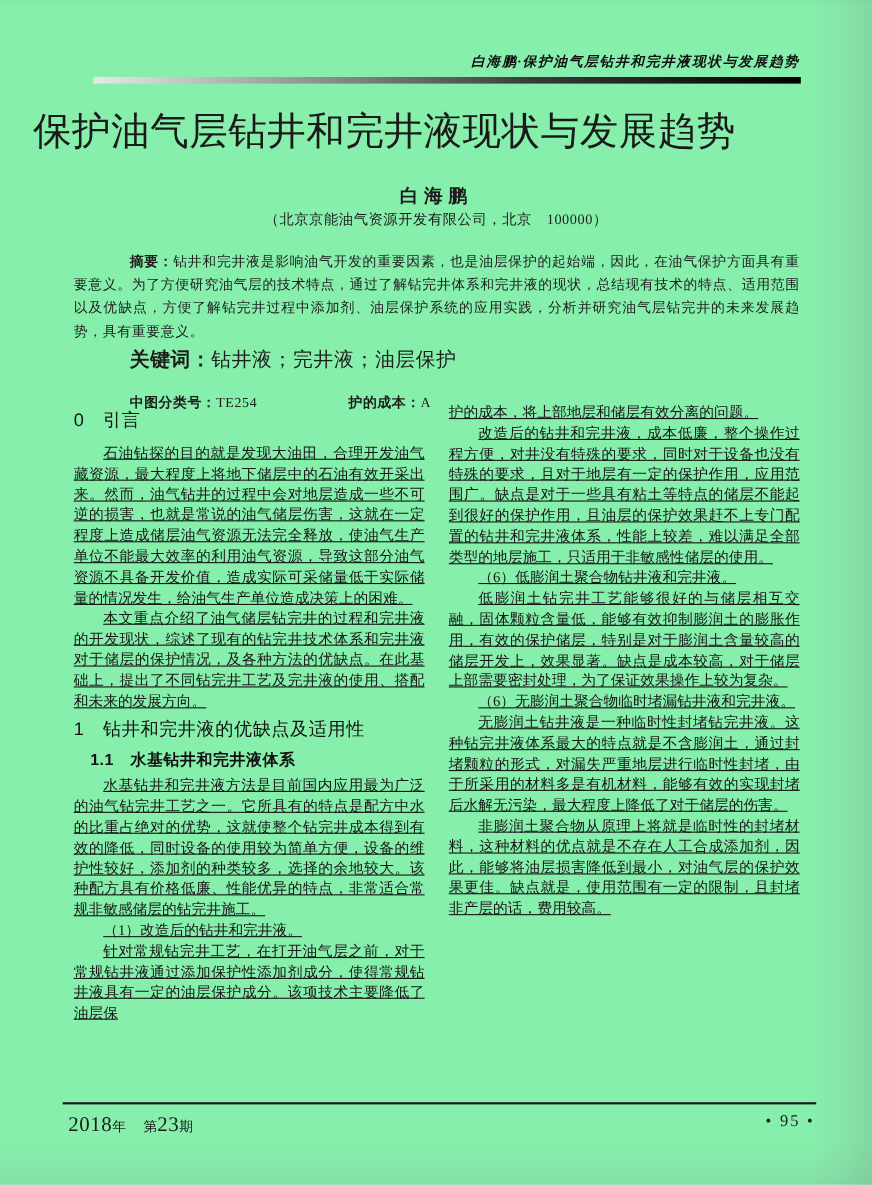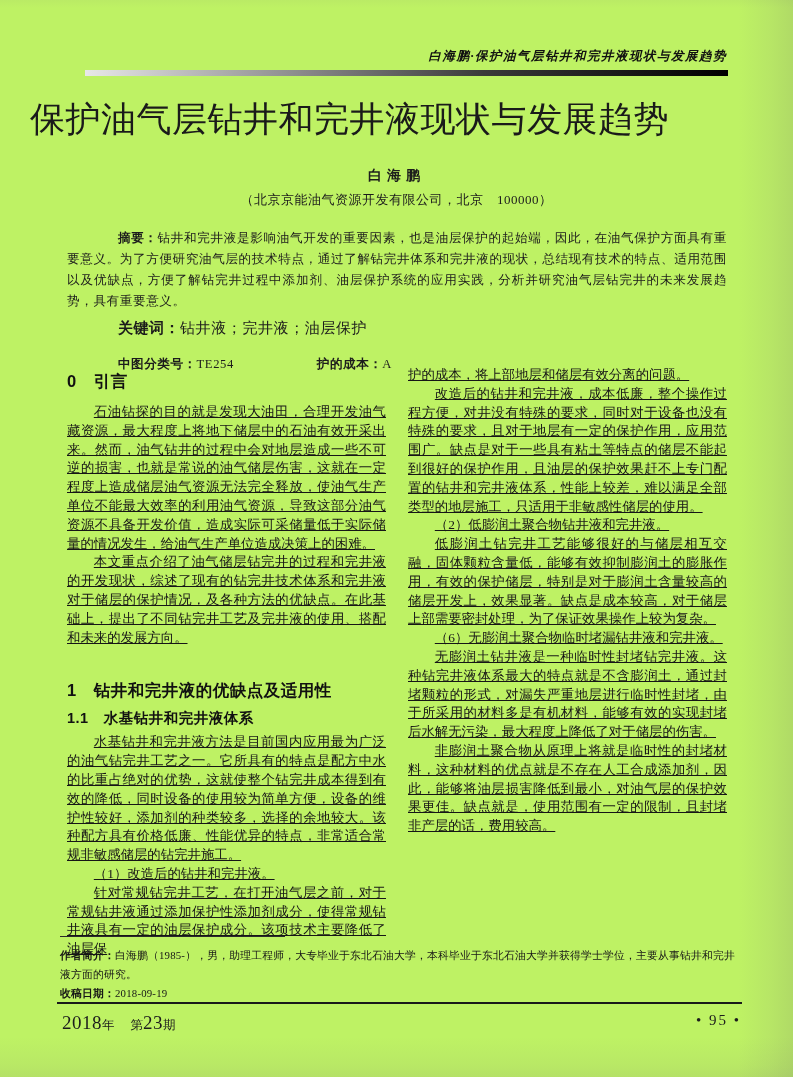--- a/index.html
+++ b/index.html
@@ -2,21 +2,21 @@
 <html><head>
 <meta charset="utf-8">
 <style>
   html,body{margin:0;padding:0;}
   body{
     width:793px;height:1077px;position:relative;overflow:hidden;
     background:#fdfdfc;
     font-family:"Liberation Serif","DejaVu Serif",serif;
     color:#1c1c1c;
   }
-  .page{position:absolute;inset:0;background:#bef264;padding-left:32px;}
+  .page{position:absolute;inset:0;background:#86efac;padding-left:32px;}
   
   .edge-right{position:absolute;top:0;right:0;width:55px;height:100%;
     background:linear-gradient(to right,rgba(120,120,120,0) 0%,rgba(120,120,120,0.10) 60%,rgba(110,110,110,0.18) 100%);}
   .edge-bottom{position:absolute;left:0;bottom:0;width:100%;height:40px;
     background:linear-gradient(to bottom,rgba(120,120,120,0) 0%,rgba(120,120,120,0.08) 70%,rgba(120,120,120,0.14) 100%);}
   .edge-top{position:absolute;left:0;top:0;width:100%;height:8px;
     background:linear-gradient(to top,rgba(120,120,120,0) 0%,rgba(120,120,120,0.06) 100%);}
 
   .running-head{
     position:absolute;top:48px;left:85px;right:66px;
@@ -27,57 +27,57 @@
     position:absolute;top:70px;left:85px;right:65px;height:6px;
     background:linear-gradient(to right,#e8e8e8 0%,#9a9a9a 28%,#3a3a3a 62%,#000 100%);
   }
   .paper-title{
     position:absolute;top:96px;left:30px;right:30px;
     text-align:left;font-size:35px;font-weight:400;
     letter-spacing:0.5px;color:#1a1a1a;white-space:nowrap;
   }
   .author{
     position:absolute;top:167px;left:0;right:0;
-    text-align:center;font-size:14px;font-weight:bold;letter-spacing:5px;
+    text-align:center;font-size:17px;font-weight:bold;letter-spacing:5px;
   }
   .affiliation{
     position:absolute;top:191px;left:0;right:0;
     text-align:center;font-size:13px;letter-spacing:0.5px;
   }
 
   .meta{position:absolute;top:228px;left:67px;width:660px;}
   .abstract{
     font-size:12.6px;line-height:21px;letter-spacing:0.6px;
     text-align:justify;text-indent:26px;margin:0;
   }
   .meta-label{
     font-family:"Liberation Sans","DejaVu Sans",sans-serif;
     font-weight:bold;letter-spacing:0.5px;margin-left:25px;
   }
-  .kw-line{margin-top:5px;font-size:15px;line-height:21px;text-indent:26px;letter-spacing:0.6px;}
+  .kw-line{margin-top:5px;font-size:18px;line-height:21px;text-indent:26px;letter-spacing:0.6px;}
   .clc-line{margin-top:2px;font-size:12.6px;line-height:21px;text-indent:26px;letter-spacing:0.6px;}
   .clc-gap{display:inline-block;width:58px;}
 
   .columns{position:absolute;top:366px;left:67px;width:660px;display:flex;gap:22px;}
   .col{width:319px;}
   .col p{
     font-size:13.4px;line-height:18.8px;text-align:justify;
     text-indent:2em;margin:0;color:#161616;text-decoration:underline;
   }
   .col p.noindent{text-indent:0;}
   h1.sec{
     font-family:"Liberation Sans","DejaVu Sans",sans-serif;
-    font-size:16.5px;font-weight:bold;letter-spacing:0.5px;
+    font-size:16.5px;font-weight:normal;letter-spacing:0.5px;
     margin:5px 0 10px 0;color:#111;
   }
-  h1.sec.second{margin-top:33px;margin-bottom:7px;}
+  h1.sec.second{margin-top:5px;margin-bottom:7px;}
   h2.subsec{
     font-family:"Liberation Sans","DejaVu Sans",sans-serif;
     font-size:14.5px;font-weight:bold;letter-spacing:0.5px;
-    margin:5px 0 5px 0;color:#111;
+    margin:5px 0 5px 15px;color:#111;
   }
 
   .footnote{position:absolute;top:936px;left:60px;width:675px;}
   .fn-rule{width:225px;height:1px;background:#2a2a2a;margin-bottom:9px;}
   .fn-line{font-size:10.8px;line-height:19px;letter-spacing:0.2px;color:#161616;}
   .fn-label{font-family:"Liberation Sans","DejaVu Sans",sans-serif;font-weight:bold;}
 
   .footer-rule{position:absolute;top:1002px;left:57px;width:685px;height:1.5px;background:#1a1a1a;}
   .footer-row{
     position:absolute;top:1012px;left:62px;right:52px;
@@ -114,33 +114,28 @@
       <p>本文重点介绍了油气储层钻完井的过程和完井液的开发现状，综述了现有的钻完井技术体系和完井液对于储层的保护情况，及各种方法的优缺点。在此基础上，提出了不同钻完井工艺及完井液的使用、搭配和未来的发展方向。</p>
       <h1 class="sec second">1　钻井和完井液的优缺点及适用性</h1>
       <h2 class="subsec">1.1　水基钻井和完井液体系</h2>
       <p>水基钻井和完井液方法是目前国内应用最为广泛的油气钻完井工艺之一。它所具有的特点是配方中水的比重占绝对的优势，这就使整个钻完井成本得到有效的降低，同时设备的使用较为简单方便，设备的维护性较好，添加剂的种类较多，选择的余地较大。该种配方具有价格低廉、性能优异的特点，非常适合常规非敏感储层的钻完井施工。</p>
       <p>（1）改造后的钻井和完井液。</p>
       <p>针对常规钻完井工艺，在打开油气层之前，对于常规钻井液通过添加保护性添加剂成分，使得常规钻井液具有一定的油层保护成分。该项技术主要降低了油层保</p>
     </div>
     <div class="col">
       <p class="noindent">护的成本，将上部地层和储层有效分离的问题。</p>
       <p>改造后的钻井和完井液，成本低廉，整个操作过程方便，对井没有特殊的要求，同时对于设备也没有特殊的要求，且对于地层有一定的保护作用，应用范围广。缺点是对于一些具有粘土等特点的储层不能起到很好的保护作用，且油层的保护效果赶不上专门配置的钻井和完井液体系，性能上较差，难以满足全部类型的地层施工，只适用于非敏感性储层的使用。</p>
-      <p>（2）低膨润土聚合物钻井液和完井液。</p>
+      <p>（6）低膨润土聚合物钻井液和完井液。</p>
       <p>低膨润土钻完井工艺能够很好的与储层相互交融，固体颗粒含量低，能够有效抑制膨润土的膨胀作用，有效的保护储层，特别是对于膨润土含量较高的储层开发上，效果显著。缺点是成本较高，对于储层上部需要密封处理，为了保证效果操作上较为复杂。</p>
       <p>（6）无膨润土聚合物临时堵漏钻井液和完井液。</p>
       <p>无膨润土钻井液是一种临时性封堵钻完井液。这种钻完井液体系最大的特点就是不含膨润土，通过封堵颗粒的形式，对漏失严重地层进行临时性封堵，由于所采用的材料多是有机材料，能够有效的实现封堵后水解无污染，最大程度上降低了对于储层的伤害。</p>
       <p>非膨润土聚合物从原理上将就是临时性的封堵材料，这种材料的优点就是不存在人工合成添加剂，因此，能够将油层损害降低到最小，对油气层的保护效果更佳。缺点就是，使用范围有一定的限制，且封堵非产层的话，费用较高。</p>
     </div>
   </div>
 
-  <div class="footnote">
-    <div class="fn-rule"></div>
-    <div class="fn-line"><span class="fn-label">作者简介：</span><span>白海鹏（1985-），男，助理工程师，大专毕业于东北石油大学，本科毕业于东北石油大学并获得学士学位，主要从事钻井和完井液方面的研究。</span></div>
-    <div class="fn-line"><span class="fn-label">收稿日期：</span><span>2018-09-19</span></div>
-  </div>
 
   <div class="footer-rule"></div>
   <div class="footer-row">
     <div class="issue-info"><span class="num-big">2018</span><span class="cjk-small">年</span><span class="issue-gap"></span><span class="cjk-small">第</span><span class="num-big">23</span><span class="cjk-small">期</span></div>
     <div class="page-number">• 95 •</div>
   </div>
 
   <div class="edge-top"></div>
   <div class="edge-right"></div>
   <div class="edge-bottom"></div>

